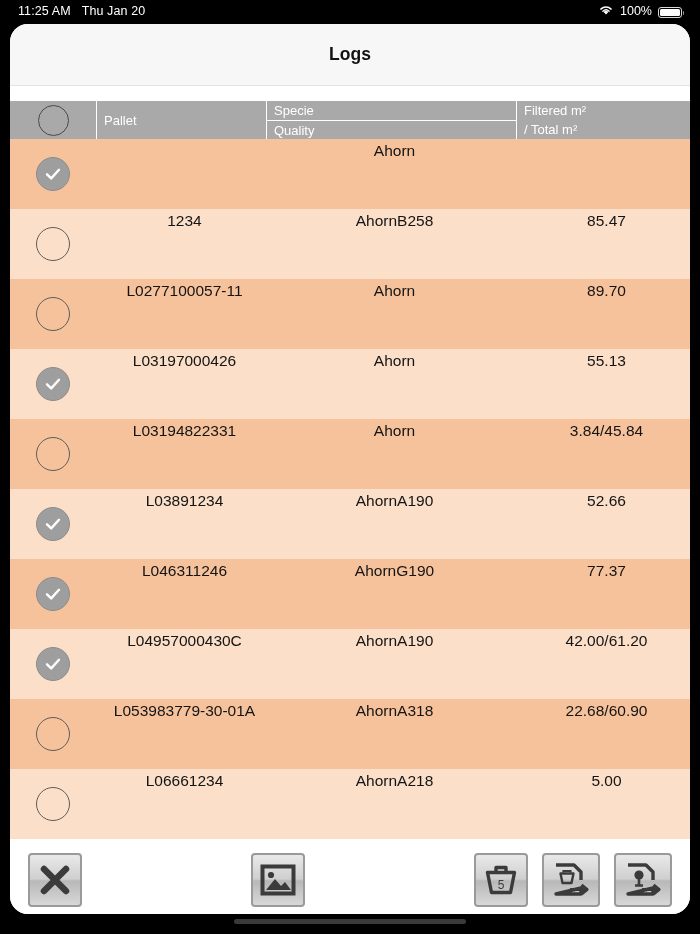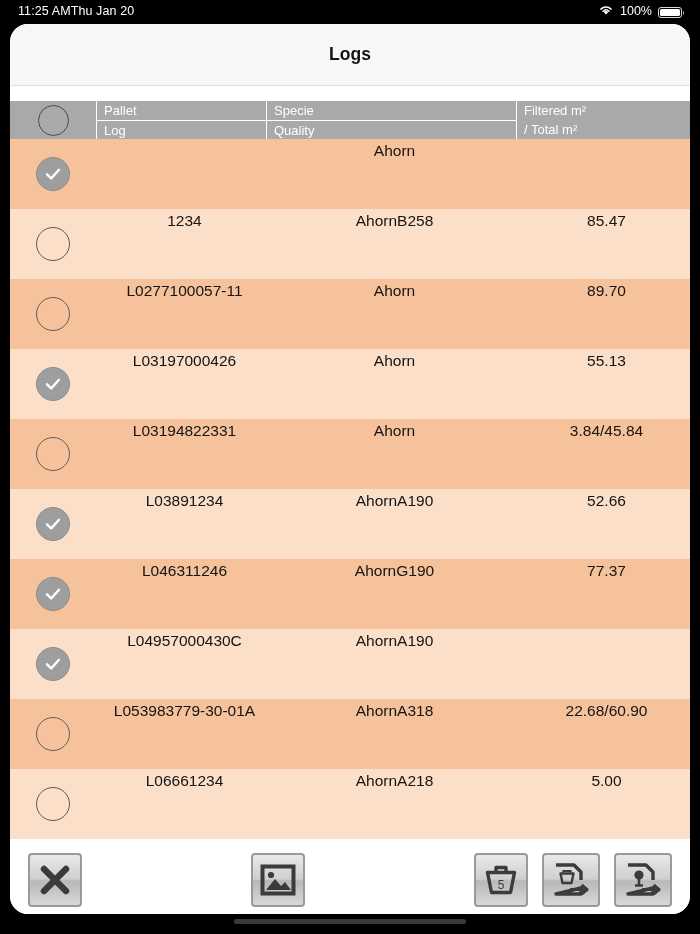--- a/index.html
+++ b/index.html
@@ -19,21 +19,21 @@
 
   
   #status-bar {
     position: absolute; top: 0; left: 0;
     width: 700px; height: 22px;
     display: flex; align-items: center;
     color: #ffffff;
     font-size: 12.5px;
     padding: 0 18px;
   }
-  #status-left { display: flex; align-items: flex-end; }
+  #status-left { display: flex; align-items: flex-end; gap: 11px; }
   #status-right { margin-left: auto; display: flex; align-items: flex-end; gap: 6px; }
   .sb-time { font-weight: 400; letter-spacing: 0.1px; }
   .sb-date { font-weight: 400; letter-spacing: 0.1px; }
   .sb-battery-pct { font-size: 12.5px; }
   .wifi-glyph { display: inline-block; line-height: 1; }
   .batt {
     position: relative;
     width: 24px; height: 11.5px;
     border: 1.2px solid rgba(255,255,255,0.85);
     border-radius: 3px;
@@ -198,21 +198,20 @@
     <div id="nav-gap"></div>
 
     <div id="table">
 
       <div class="row" id="head-row">
         <div class="c-check">
           <span class="head-circle"></span>
         </div>
         <div class="c-pallet hcell">
           <span>Pallet</span>
-          <span class="hline2">Log</span>
         </div>
         <div class="c-specie hcell">
           <span>Specie</span>
           <span class="hline2">Quality</span>
         </div>
         <div class="c-area hcell">
           <span>Filtered m²</span>
           <span class="hline2">/ Total m²</span>
         </div>
       </div>
@@ -357,20 +356,24 @@
               </span>
             </div>
             <div class="c-pallet cell">
               <span class="l1">L0495</span>
               <span class="l2">7000430C</span>
             </div>
             <div class="c-specie cell">
               <span class="l1">Ahorn</span>
               <span class="l2">A190</span>
             </div>
+            <div class="c-area cell">
+              <span class="l1">42.00/</span>
+              <span class="l2">61.20</span>
+            </div>
           </div>
           <div class="row data-row odd">
             <div class="c-check">
               <span class="chk off"></span>
             </div>
             <div class="c-pallet cell">
               <span class="l1">L0539</span>
               <span class="l2">83779-30-01A</span>
             </div>
             <div class="c-specie cell">

